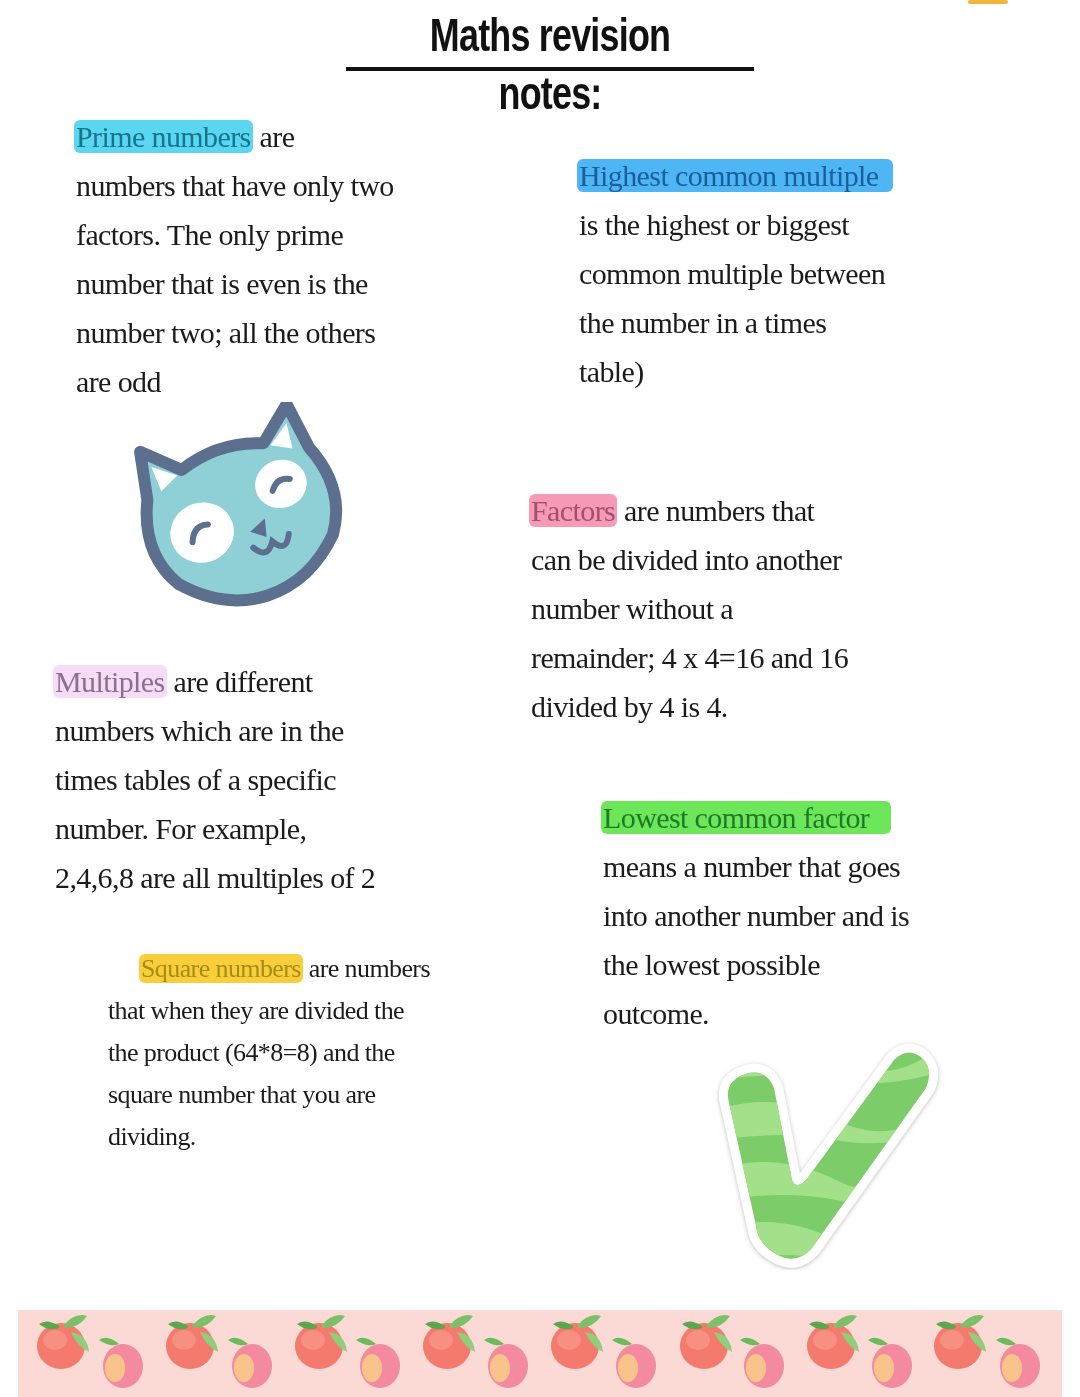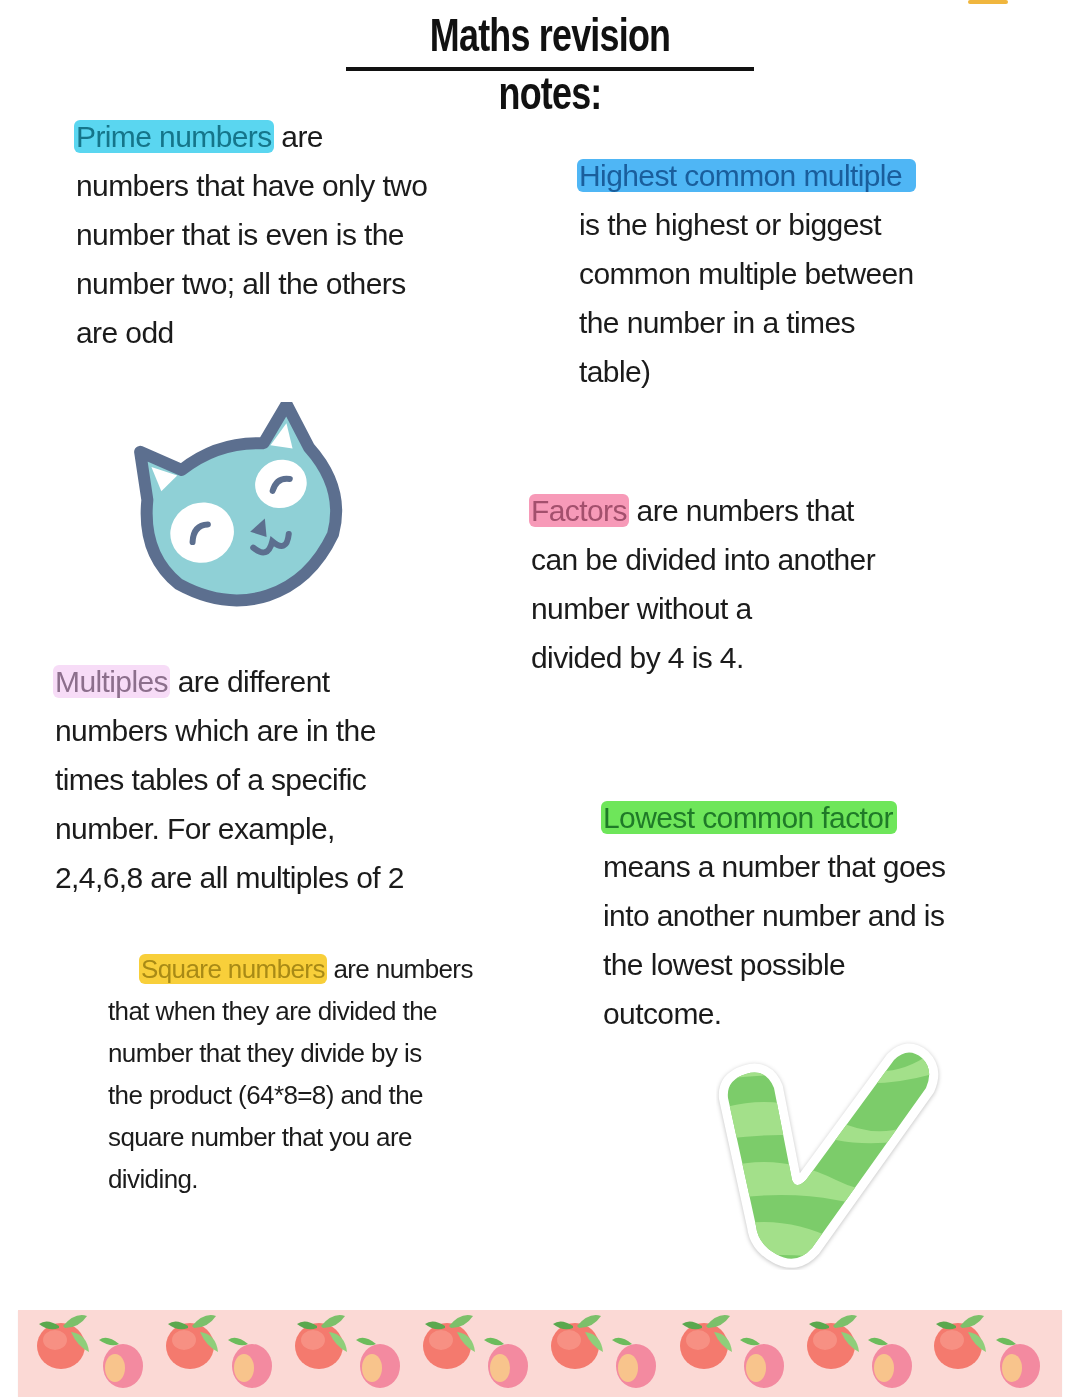--- a/index.html
+++ b/index.html
@@ -4,40 +4,41 @@
 <style>
   html, body { margin: 0; padding: 0; background: #ffffff; }
   body { width: 1080px; height: 1397px; position: relative; overflow: hidden;
          font-family: "DejaVu Sans", sans-serif; color: #111; }
   .title { position: absolute; left: 346px; top: 6px; width: 408px; text-align: center;
            font-family: "Liberation Sans", sans-serif; font-weight: bold; font-size: 46px;
            letter-spacing: -1px; transform: scaleX(0.78); transform-origin: center top;
            line-height: 58px; color: #111; }
   .title-underline { position: absolute; left: 346px; top: 67px; width: 408px; height: 4px; background: #111; }
   .corner-mark { position: absolute; left: 968px; top: 0; width: 40px; height: 4px; background: #f0b63e; border-radius: 2px; }
-  .note { position: absolute; font-family: Liberation Sans, sans-serif; color: #1b1b1b; }
+  .note { position: absolute; font-family: Liberation Serif, serif; color: #1b1b1b; }
   .note .line { display: block; white-space: nowrap; }
   .hl { border-radius: 6px; padding: 0 2px; margin-left: -2px; }
   .n-large { font-size: 30px; line-height: 49px; letter-spacing: -0.6px; }
   .n-small { font-size: 26px; line-height: 42px; letter-spacing: -0.6px; }
   .sticker { position: absolute; }
   .peach-strip { position: absolute; left: 18px; top: 1310px; width: 1044px; height: 87px;
                  background: #fbd9d5; overflow: hidden; box-shadow: 0 1px 1px rgba(0,0,0,0.08); }
   .peach-strip svg { display: block; }
 </style>
 </head>
 <body>
 
 <div class="title">Maths revision notes:</div>
 <div class="title-underline"></div>
 <div class="corner-mark"></div>
 
 <div class="note n-large" style="left:76px; top:112px;">
   <span class="line"><span class="hl" style="background:#5ad6f0; color:#15758a;">Prime numbers</span><span> are</span></span>
   <span class="line">numbers that have only two</span>
+  <span class="line">factors. The only prime</span>
   <span class="line">number that is even is the</span>
   <span class="line">number two; all the others</span>
   <span class="line">are odd</span>
 </div>
 
 <div class="note n-large" style="left:579px; top:112px;margin-top:39px;">
   <span class="line"><span class="hl" style="background:#4fb6f5; color:#1a5e9c; padding-right:14px;">Highest common multiple</span></span>
   <span class="line">is the highest or biggest</span>
   <span class="line">common multiple between</span>
   <span class="line">the number in a times</span>
@@ -57,43 +58,43 @@
       <path d="M118 132 L136 124 L132 142 Z" fill="#5c6f8f"></path>
       <path d="M116 148 Q126 164 136 148 Q146 164 154 146" fill="none" stroke="#5c6f8f" stroke-width="6" stroke-linecap="round"></path>
     </g>
   </svg>
 </div>
 
 <div class="note n-large" style="left:531px; top:486px;">
   <span class="line"><span class="hl" style="background:#f79ab8; color:#a3506d;">Factors</span><span> are numbers that</span></span>
   <span class="line">can be divided into another</span>
   <span class="line">number without a</span>
+  <span class="line">remainder; 4 x 4=16 and 16</span>
   <span class="line">divided by 4 is 4.</span>
 </div>
 
 <div class="note n-large" style="left:55px; top:657px;">
   <span class="line"><span class="hl" style="background:#f7dcf7; color:#8c6f8c;margin-top:44px;">Multiples</span><span> are different</span></span>
   <span class="line">numbers which are in the</span>
   <span class="line">times tables of a specific</span>
   <span class="line">number. For example,</span>
   <span class="line">2,4,6,8 are all multiples of 2</span>
 </div>
 
 <div class="note n-large" style="left:603px; top:793px;">
-  <span class="line"><span class="hl" style="background:#6ee65a; color:#1f7a28; padding-right:4px;">Lowest common factor</span></span>
+  <span class="line"><span class="hl" style="background:#6ee65a; color:#1f7a28; padding-right:22px;">Lowest common factor</span></span>
   <span class="line">means a number that goes</span>
   <span class="line">into another number and is</span>
   <span class="line">the lowest possible</span>
   <span class="line">outcome.</span>
 </div>
 
 <div class="note n-small" style="left:108px; top:948px;">
   <span class="line"><span class="hl" style="background:#f8cf3a; color:#a88a16;margin-left:31px;">Square numbers</span><span> are numbers</span></span>
   <span class="line">that when they are divided the</span>
-  <span class="line">number that they divide by is</span>
   <span class="line">the product (64*8=8) and the</span>
   <span class="line">square number that you are</span>
   <span class="line">dividing.</span>
 </div>
 
 <div class="sticker" style="left:716px; top:1040px;">
   <svg width="230" height="230" viewBox="0 0 230 230">
     <defs>
       <clipPath id="vclip">
         <path d="M12 58 Q10 40 30 34 Q50 28 58 48 L76 140 Q80 150 90 140 L178 20 Q192 6 206 18 Q218 30 210 48 L96 208 Q80 226 60 214 Q42 204 40 186 Z"></path>

